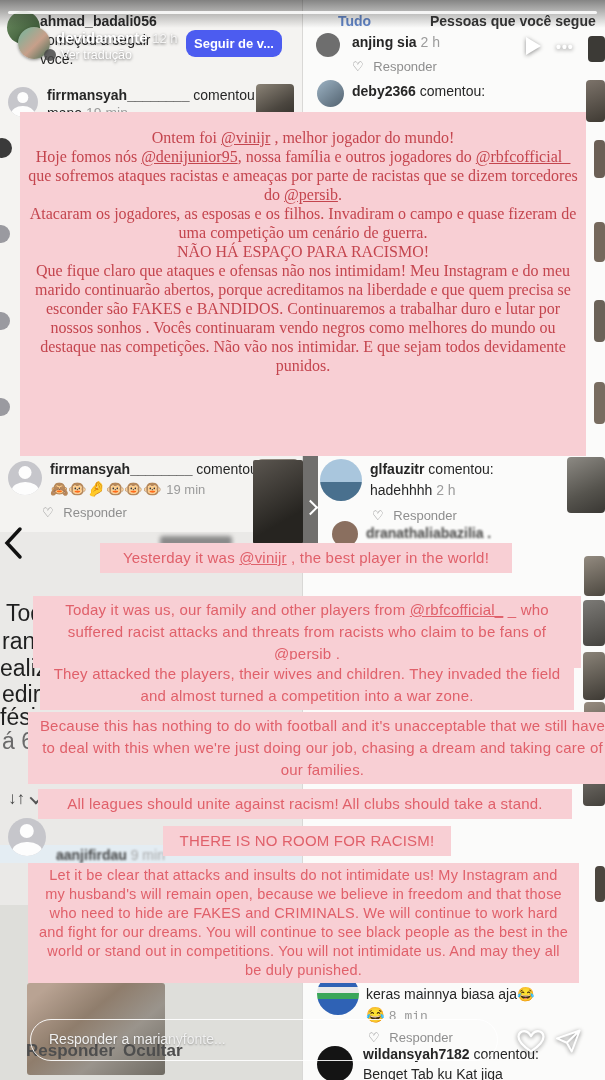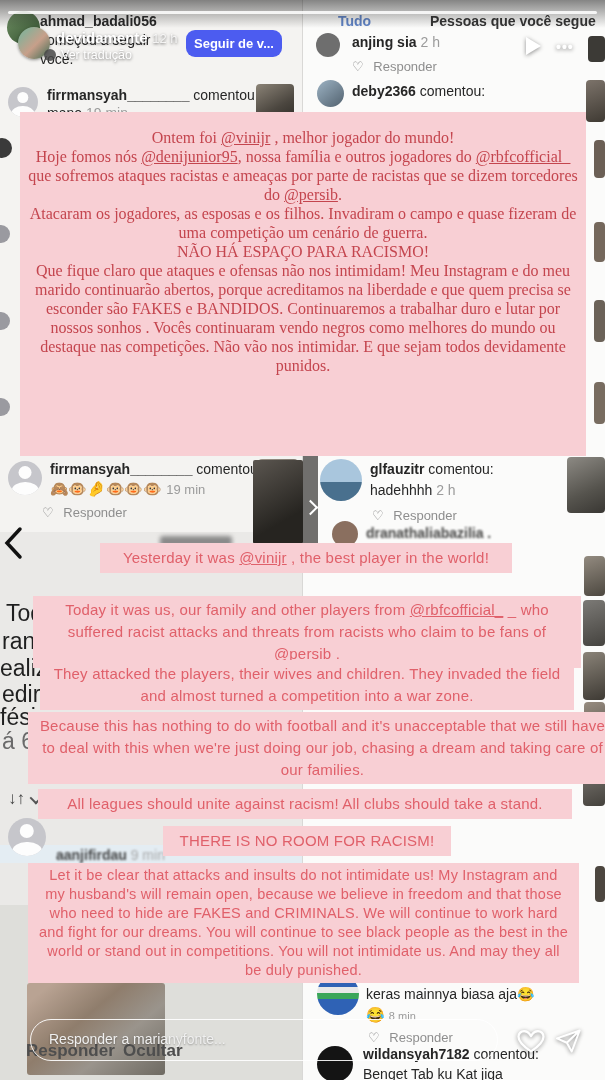--- a/index.html
+++ b/index.html
@@ -192,21 +192,21 @@
   <div class="thumb" style="left:583px;top:652px;width:22px;height:48px;background:linear-gradient(160deg,#8a8378,#3e3a34);"></div>
   <div class="thumb" style="left:584px;top:702px;width:21px;height:42px;background:linear-gradient(160deg,#979materials08c80,#514c45);background:linear-gradient(160deg,#978c80,#514c45);"></div>
   <div class="thumb" style="left:583px;top:760px;width:22px;height:46px;background:linear-gradient(160deg,#84807a,#44413c);"></div>
   <div class="thumb" style="left:595px;top:866px;width:10px;height:36px;background:#4c463f;"></div>
 
   <div class="av" style="left:317px;top:973px;width:42px;height:42px;
        background:linear-gradient(180deg,#2f62b5 34%,#e8e8e8 34% 48%,#3aa65a 48% 62%,#2f62b5 62%);"></div>
   <div class="abs body-txt" style="left:366px;top:986px;">keras mainnya biasa aja😂</div>
   <div class="abs body-txt" style="left:366px;top:1006px;font-size:15px;">
     <span>😂</span>
-    <span class="tm" style="font-size:11px;">8 min</span>
+    <span class="tm" style="font-size:13px;font-family:Liberation Mono, monospace;">8 min</span>
   </div>
   <div class="abs reply-row" style="left:368px;top:1030px;">
     <span class="rheart">♡</span>
     <span>Responder</span>
   </div>
 
   <div class="av" style="left:317px;top:1046px;width:36px;height:36px;background:#141414;"></div>
   <div class="abs u" style="left:363px;top:1046px;">
     <span>wildansyah7182</span>
     <span class="act">comentou:</span>

